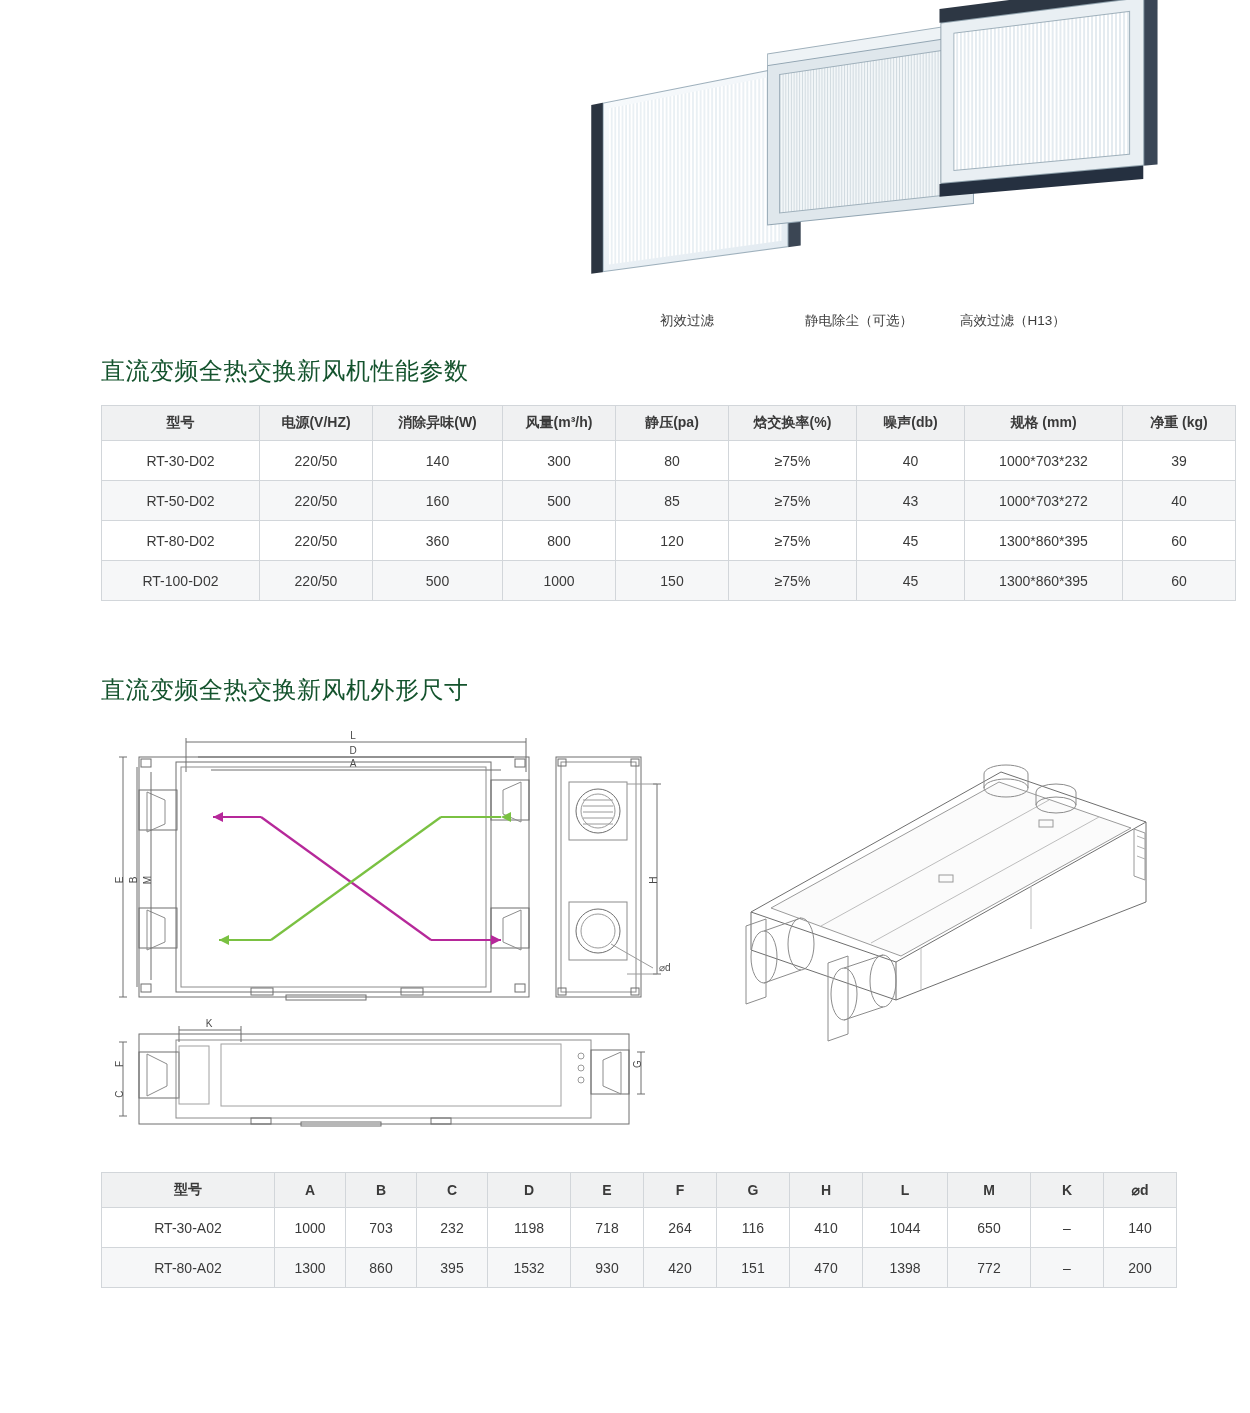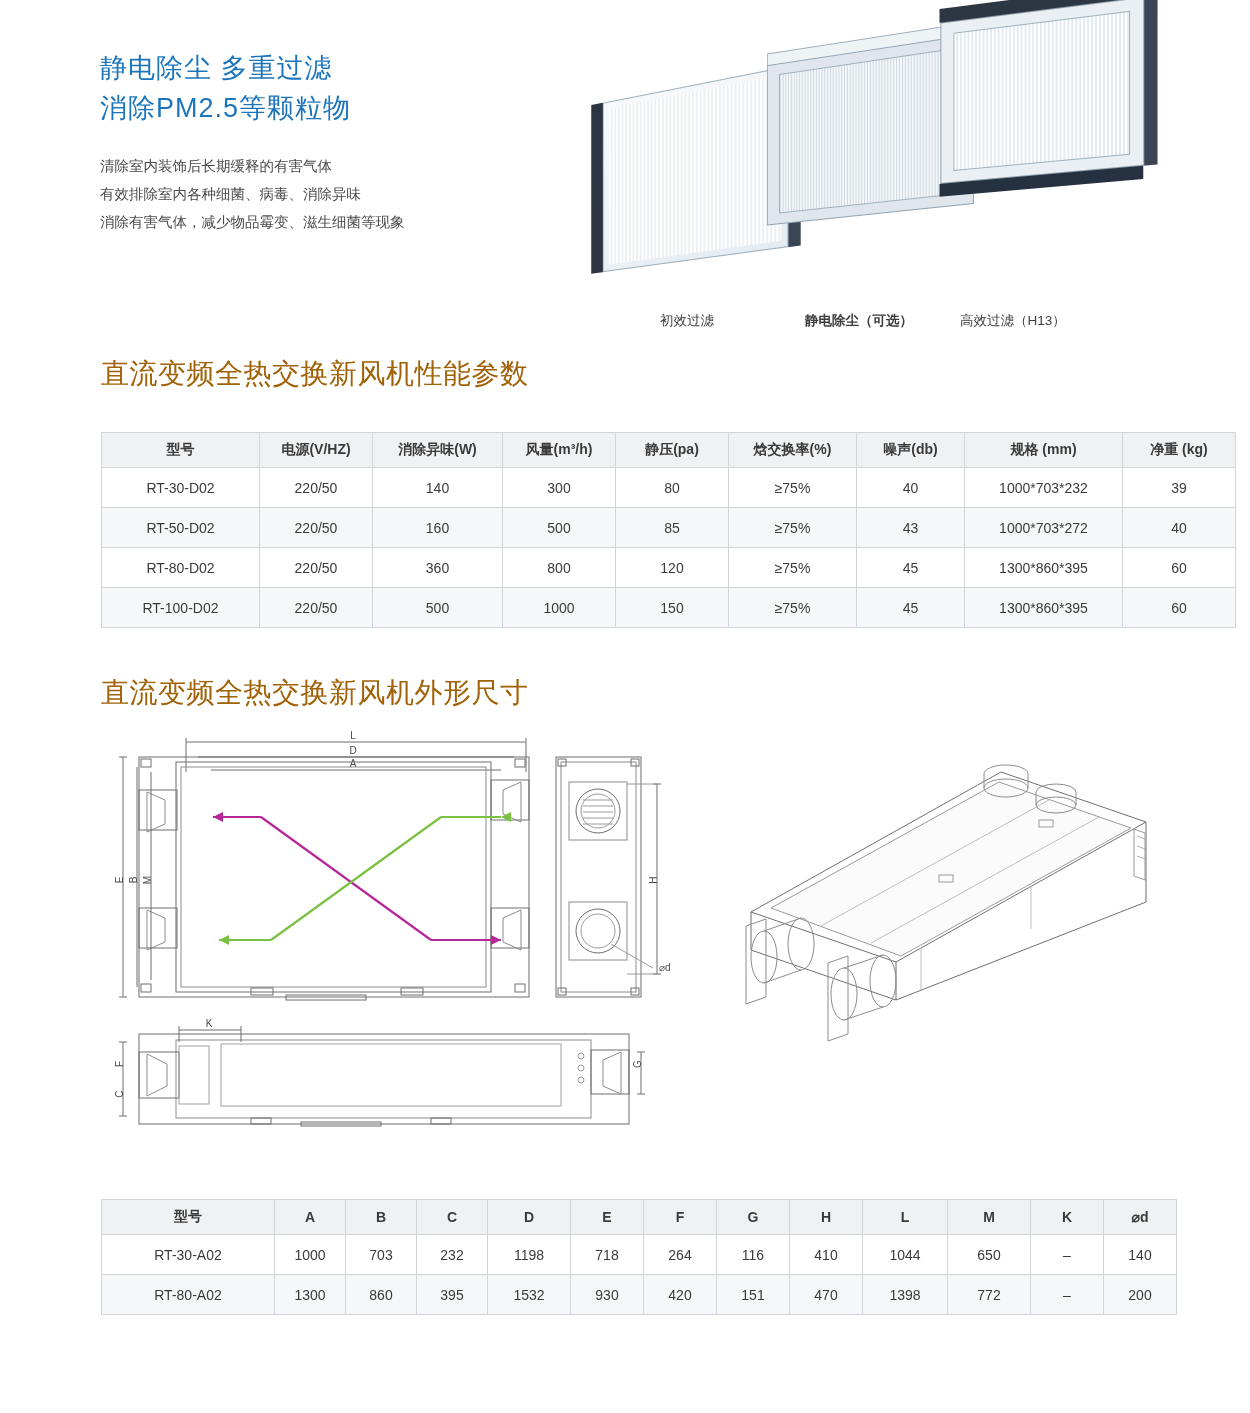--- a/index.html
+++ b/index.html
@@ -142,41 +142,40 @@
   .filter-captions {
     position: absolute;
     left: 575px;
     top: 312px;
     width: 640px;
     font-size: 13.5px;
     color: #3d3d3d;
   }
   .filter-captions span { position: absolute; white-space: nowrap; }
   .fc1 { left: 85px; }
-  .fc2 { left: 230px; font-weight: bold; }
+  .fc2 { left: 230px; }
   .fc3 { left: 385px; }
 
   
   .section-title {
     position: absolute;
     left: 101px;
-    font-size: 28px;
-    color: #a16207;
+    font-size: 24px;
+    color: #14532d;
     letter-spacing: 0.5px;
   }
   #title-perf { top: 355px; }
   #title-dim  { top: 674px; }
 
   
   table {
     border-collapse: collapse;
     position: absolute;
     font-size: 14px;
     color: #3a3a3a;
-    margin-top: 27px;
   }
   table th, table td {
     border: 1px solid #d2d6da;
     text-align: center;
     font-weight: normal;
     white-space: nowrap;
   }
   .tbl-perf {
     left: 101px;
     top: 405px;
@@ -211,31 +210,20 @@
     left: 101px;
     top: 712px;
     width: 1050px;
     height: 440px;
   }
 </style>
 </head>
 <body>
 
 <div class="hero">
-  <div class="hero-text">
-    <div class="hero-title">
-      <span>静电除尘  多重过滤</span>
-      <span class="l2">消除PM2.5等颗粒物</span>
-    </div>
-    <div class="hero-sub">
-      <div>清除室内装饰后长期缓释的有害气体</div>
-      <div>有效排除室内各种细菌、病毒、消除异味</div>
-      <div>消除有害气体，减少物品霉变、滋生细菌等现象</div>
-    </div>
-  </div>
 
   <div class="filters">
     <div class="panel p1">
       <div class="frame-l"></div>
       <div class="face"></div>
       <div class="pleats"></div>
       <div class="frame-r"></div>
     </div>
     <div class="panel p2">
       <div class="top"></div>

